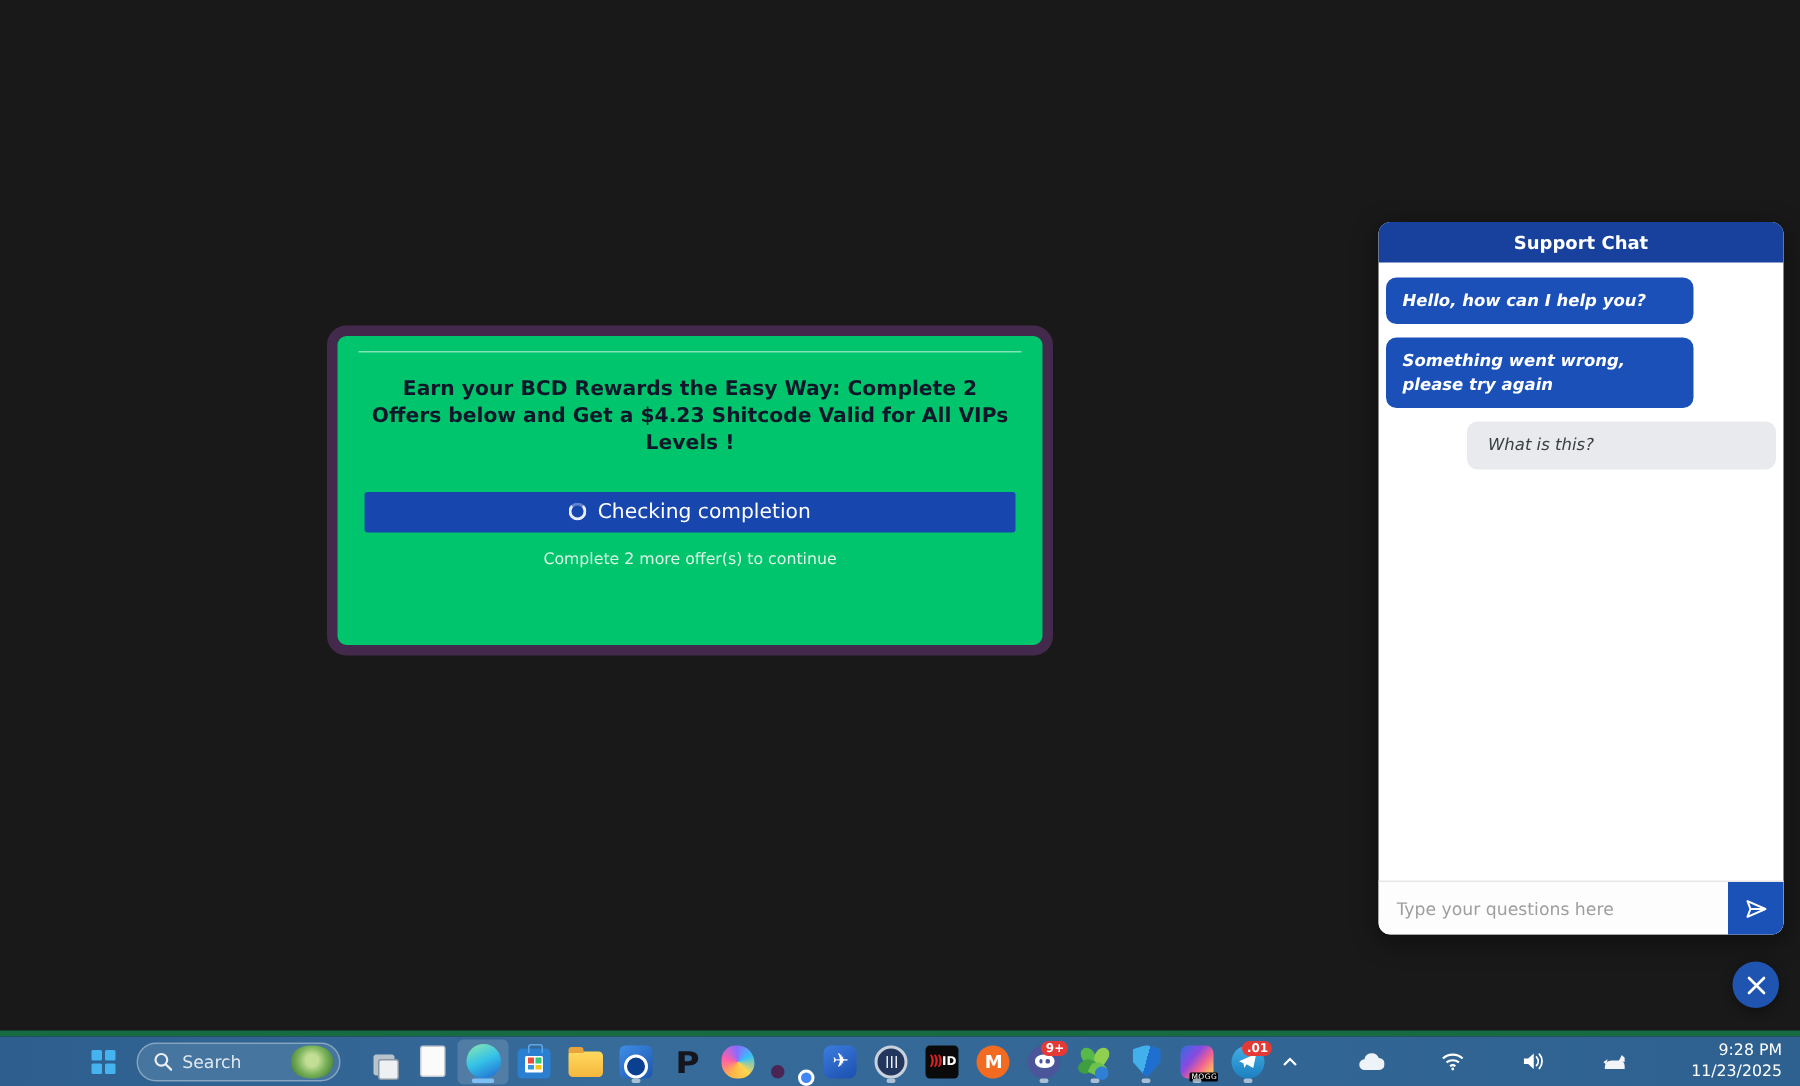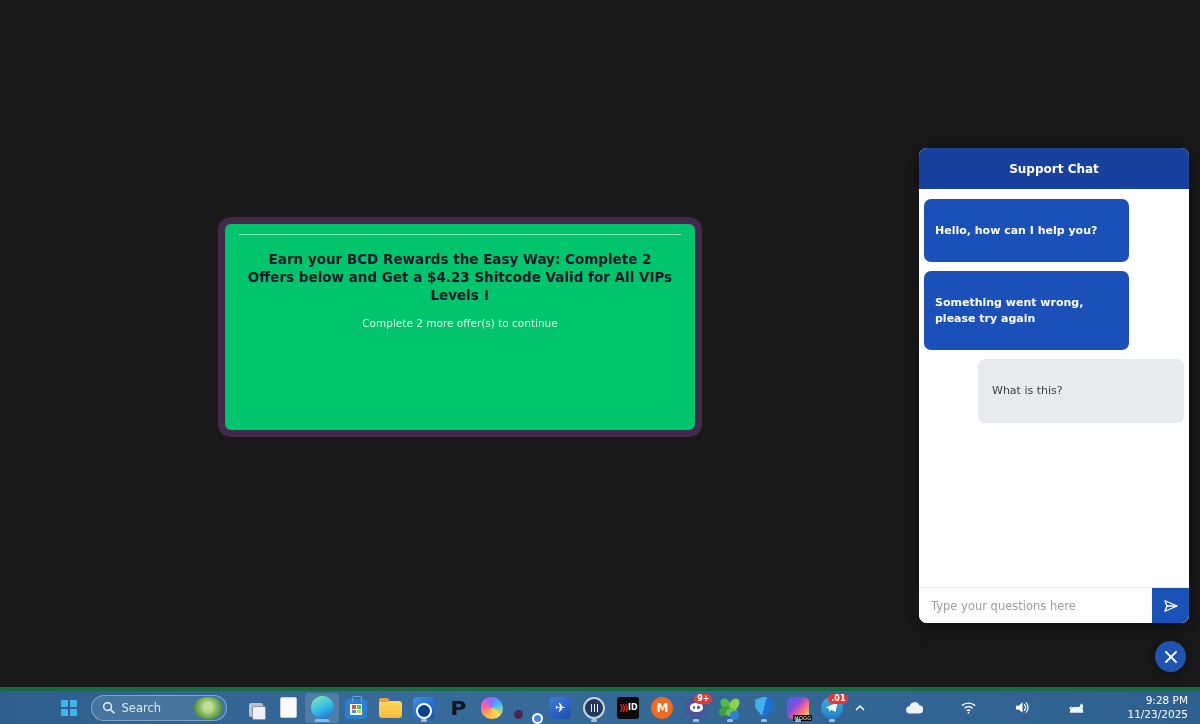--- a/index.html
+++ b/index.html
@@ -18,24 +18,24 @@
     border-radius:2px; color:#fff; font-size:13.5px; width:calc(100% - 36px);
     display:flex; align-items:center; justify-content:center; gap:7px; cursor:pointer;
     font-family:inherit; }
   .spinner { width:12px; height:12px; border-radius:50%;
     border:2.5px solid rgba(255,255,255,.9); border-top-color:rgba(160,180,230,.55); }
   .offer-note { margin-top:12px; font-size:10.5px; color:#ddf6e8; }
 
   
   .chat-panel { left:919px; top:148px; width:270px; height:475px; background:#fff;
     border-radius:8px; overflow:hidden; box-shadow:0 4px 18px rgba(0,0,0,.45); }
-  .chat-header { height:41px; background:#17419c; color:#fff; font-size:12px; font-weight:bold;
+  .chat-header { height:27px; background:#17419c; color:#fff; font-size:12px; font-weight:bold;
     display:flex; align-items:center; justify-content:center; }
   .chat-body { padding:10px 5px 0 5px; }
-  .bubble { font-size:11px; line-height:1.4; border-radius:7px; padding:24px 11px; margin-bottom:9px; }
+  .bubble { font-size:11px; line-height:1.4; border-radius:7px; padding:8px 11px; margin-bottom:9px;font-style:italic; }
   .bubble.bot { background:#1a50b8; color:#fff; font-weight:600; width:205px; }
   .bubble.user { background:#e8eaed; color:#3c4043; width:206px; margin-left:auto; padding-left:14px; }
   .chat-input-row { position:absolute; bottom:0; left:0; width:100%; height:36px;
     border-top:1px solid #e6e6e6; background:#fdfdfd; display:flex; }
   .chat-input { flex:1; border:none; outline:none; background:transparent;
     font-size:11.5px; padding-left:12px; color:#333; font-family:inherit; }
   .chat-input::placeholder { color:#9e9e9e; }
   .send-btn { width:37px; height:36px; background:#1a52b8; border:none; cursor:pointer;
     display:flex; align-items:center; justify-content:center; }
 
@@ -148,20 +148,24 @@
     justify-content:center; width:22px; height:33px; }
   .clock { color:#fff; font-size:10.5px; text-align:right; line-height:1.3;
     margin:0 12px 0 8px; cursor:default; }
 </style>
 </head>
 <body>
 
 <div class="abs offer-card">
   <div class="offer-divider"></div>
   <div class="offer-desc">Earn your BCD Rewards the Easy Way: Complete 2 Offers below and Get a $4.23 Shitcode Valid for All VIPs Levels !</div>
+  <button class="offer-btn">
+    <span class="spinner"></span>
+    <span>Checking completion</span>
+  </button>
   <div class="offer-note">Complete 2 more offer(s) to continue</div>
 </div>
 
 <div class="abs chat-panel">
   <div class="chat-header">Support Chat</div>
   <div class="chat-body">
     <div class="bubble bot">Hello, how can I help you?</div>
     <div class="bubble bot">Something went wrong, please try again</div>
     <div class="bubble user">What is this?</div>
   </div>

